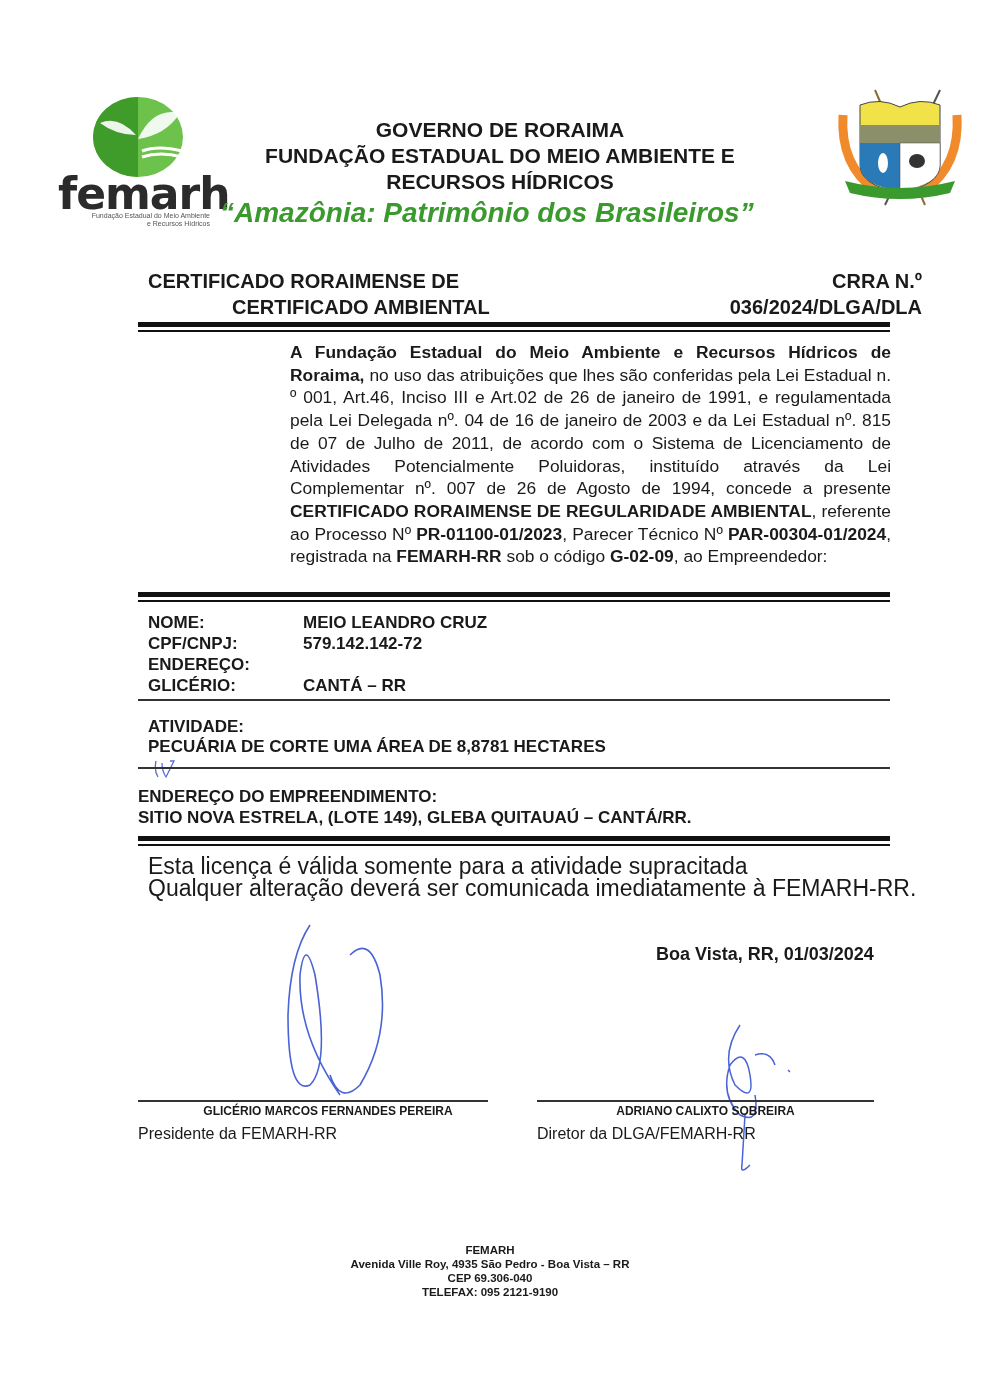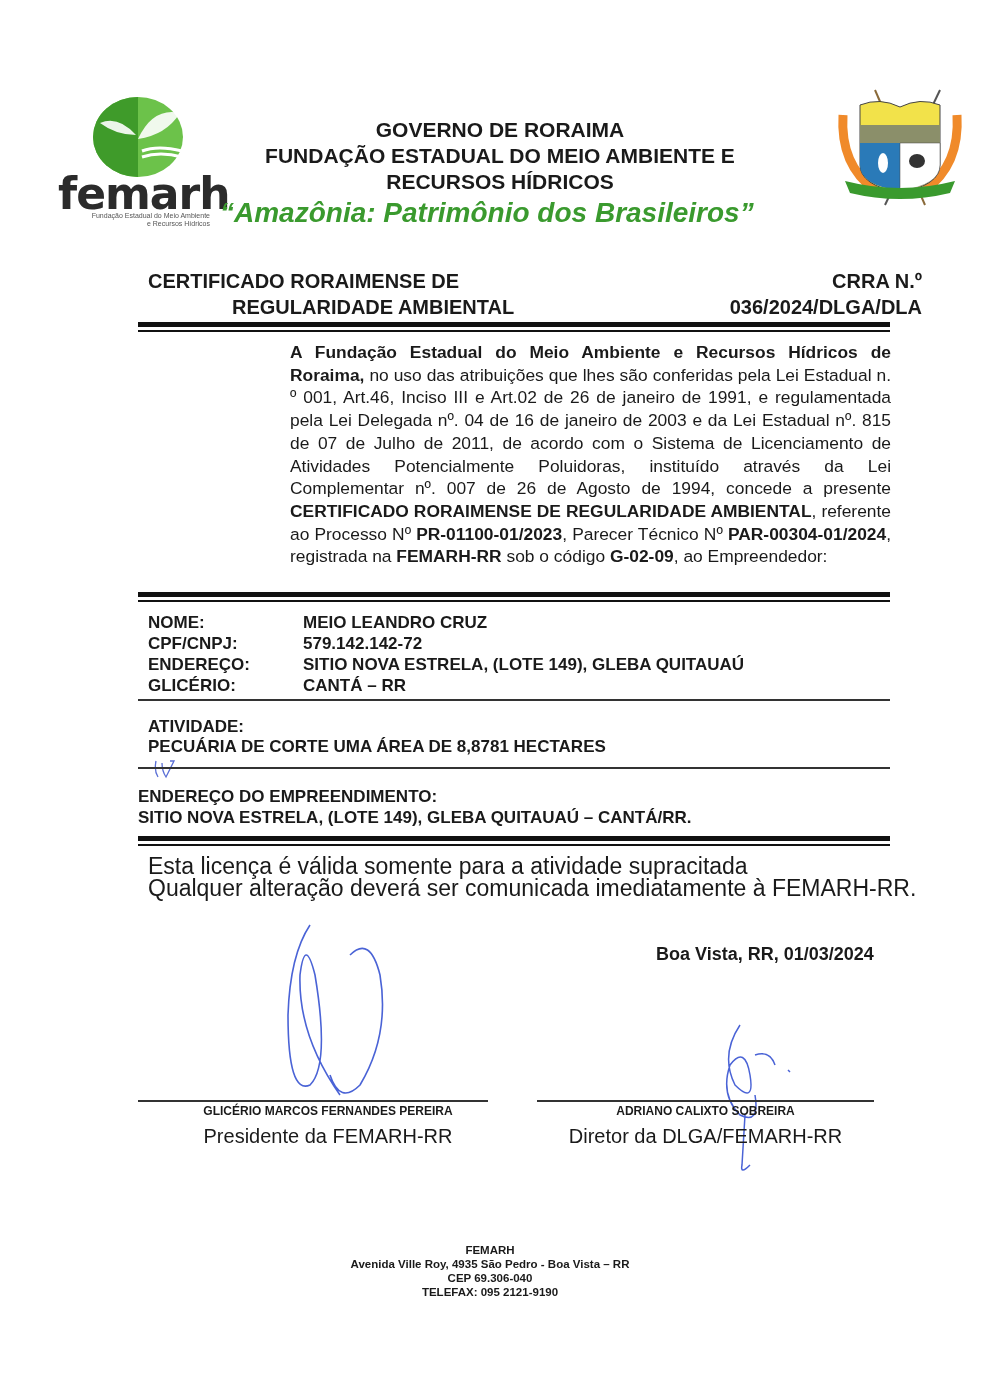--- a/index.html
+++ b/index.html
@@ -36,21 +36,21 @@
   .atividade .lbl { width: 152px; }
 
   .emp { left: 138px; top: 786px; font-size: 17px; font-weight: bold; line-height: 21px; }
 
   .notes { left: 148px; top: 855px; font-size: 23px; line-height: 22px; }
 
   .date { left: 656px; top: 944px; font-size: 18px; font-weight: bold; }
 
   .sig-line { height: 1.5px; background: #333; }
   .sig-name { font-size: 12px; font-weight: bold; text-align: center; }
-  .sig-role { font-size: 20px; text-align: center; }
+  .sig-role { font-size: 16px; text-align: left; }
 
   .footer { left: 300px; width: 380px; top: 1243px; text-align: center; font-size: 11.5px; font-weight: bold; line-height: 14px; }
 </style>
 </head>
 <body>
 
 <svg class="abs logo" viewBox="0 0 160 140">
   <ellipse cx="80" cy="42" rx="45" ry="40" fill="#6cc24a"></ellipse>
   <path d="M80 2 A45 40 0 0 0 80 82 Z" fill="#3f9b2a"></path>
   <path d="M78 80 L78 40 Q60 20 42 28 Q58 40 78 40" fill="#ffffff" opacity="0.9"></path>
@@ -77,21 +77,21 @@
   <rect x="25" y="40" width="80" height="18" fill="#8b8f6a"></rect>
   <path d="M25 58 L65 58 L65 106 Q25 100 25 80 Z" fill="#2a7ab8"></path>
   <path d="M65 58 L105 58 L105 80 Q105 100 65 106 Z" fill="#ffffff" stroke="#444" stroke-width="0.5"></path>
   <ellipse cx="48" cy="78" rx="5" ry="10" fill="#ffffff"></ellipse>
   <ellipse cx="82" cy="76" rx="8" ry="7" fill="#333"></ellipse>
   <path d="M10 96 Q65 110 120 96 L115 108 Q65 120 15 108 Z" fill="#3a9a2e"></path>
 </svg>
 
 <div class="abs cert-title">
   <span>CERTIFICADO RORAIMENSE DE</span>
-  <span class="l2">REGULARIDADE AMBIENTAL</span>
+  <span class="l2">CERTIFICADO AMBIENTAL</span>
 </div>
 <div class="abs crra">
   <div>CRRA N.º</div>
   <div>036/2024/DLGA/DLA</div>
 </div>
 <div class="abs rule-thick" style="top:322px"></div>
 <div class="abs rule-thin" style="top:330px"></div>
 
 <div class="abs body-text">
   <b>A Fundação Estadual do Meio Ambiente e Recursos Hídricos de Roraima,</b><span> no uso das atribuições que lhes são conferidas pela Lei Estadual n. º 001, Art.46, Inciso III e Art.02 de 26 de janeiro de 1991, e regulamentada pela Lei Delegada nº. 04 de 16 de janeiro de 2003 e da Lei Estadual nº. 815 de 07 de Julho de 2011, de acordo com o Sistema de Licenciamento de Atividades Potencialmente Poluidoras, instituído através da Lei Complementar nº. 007 de 26 de Agosto de 1994, concede a presente </span><b>CERTIFICADO RORAIMENSE DE REGULARIDADE AMBIENTAL</b><span>, referente ao Processo Nº </span><b>PR-01100-01/2023</b><span>, Parecer Técnico Nº </span><b>PAR-00304-01/2024</b><span>, registrada na </span><b>FEMARH-RR</b><span> sob o código </span><b>G-02-09</b><span>, ao Empreendedor:</span>
@@ -103,21 +103,20 @@
   <div class="row">
       <span class="lbl">NOME:</span>
       <span>MEIO LEANDRO CRUZ</span>
     </div>
   <div class="row">
       <span class="lbl">CPF/CNPJ:</span>
       <span>579.142.142-72</span>
     </div>
   <div class="row">
       <span class="lbl">ENDEREÇO:</span>
-      <span>SITIO NOVA ESTRELA,  (LOTE 149), GLEBA QUITAUAÚ</span>
     </div>
   <div class="row">
       <span class="lbl">GLICÉRIO:</span>
       <span>CANTÁ – RR</span>
     </div>
 </div>
 <div class="abs hr-line" style="top:699px"></div>
 
 <div class="abs atividade">
   <span class="lbl">ATIVIDADE:</span>

